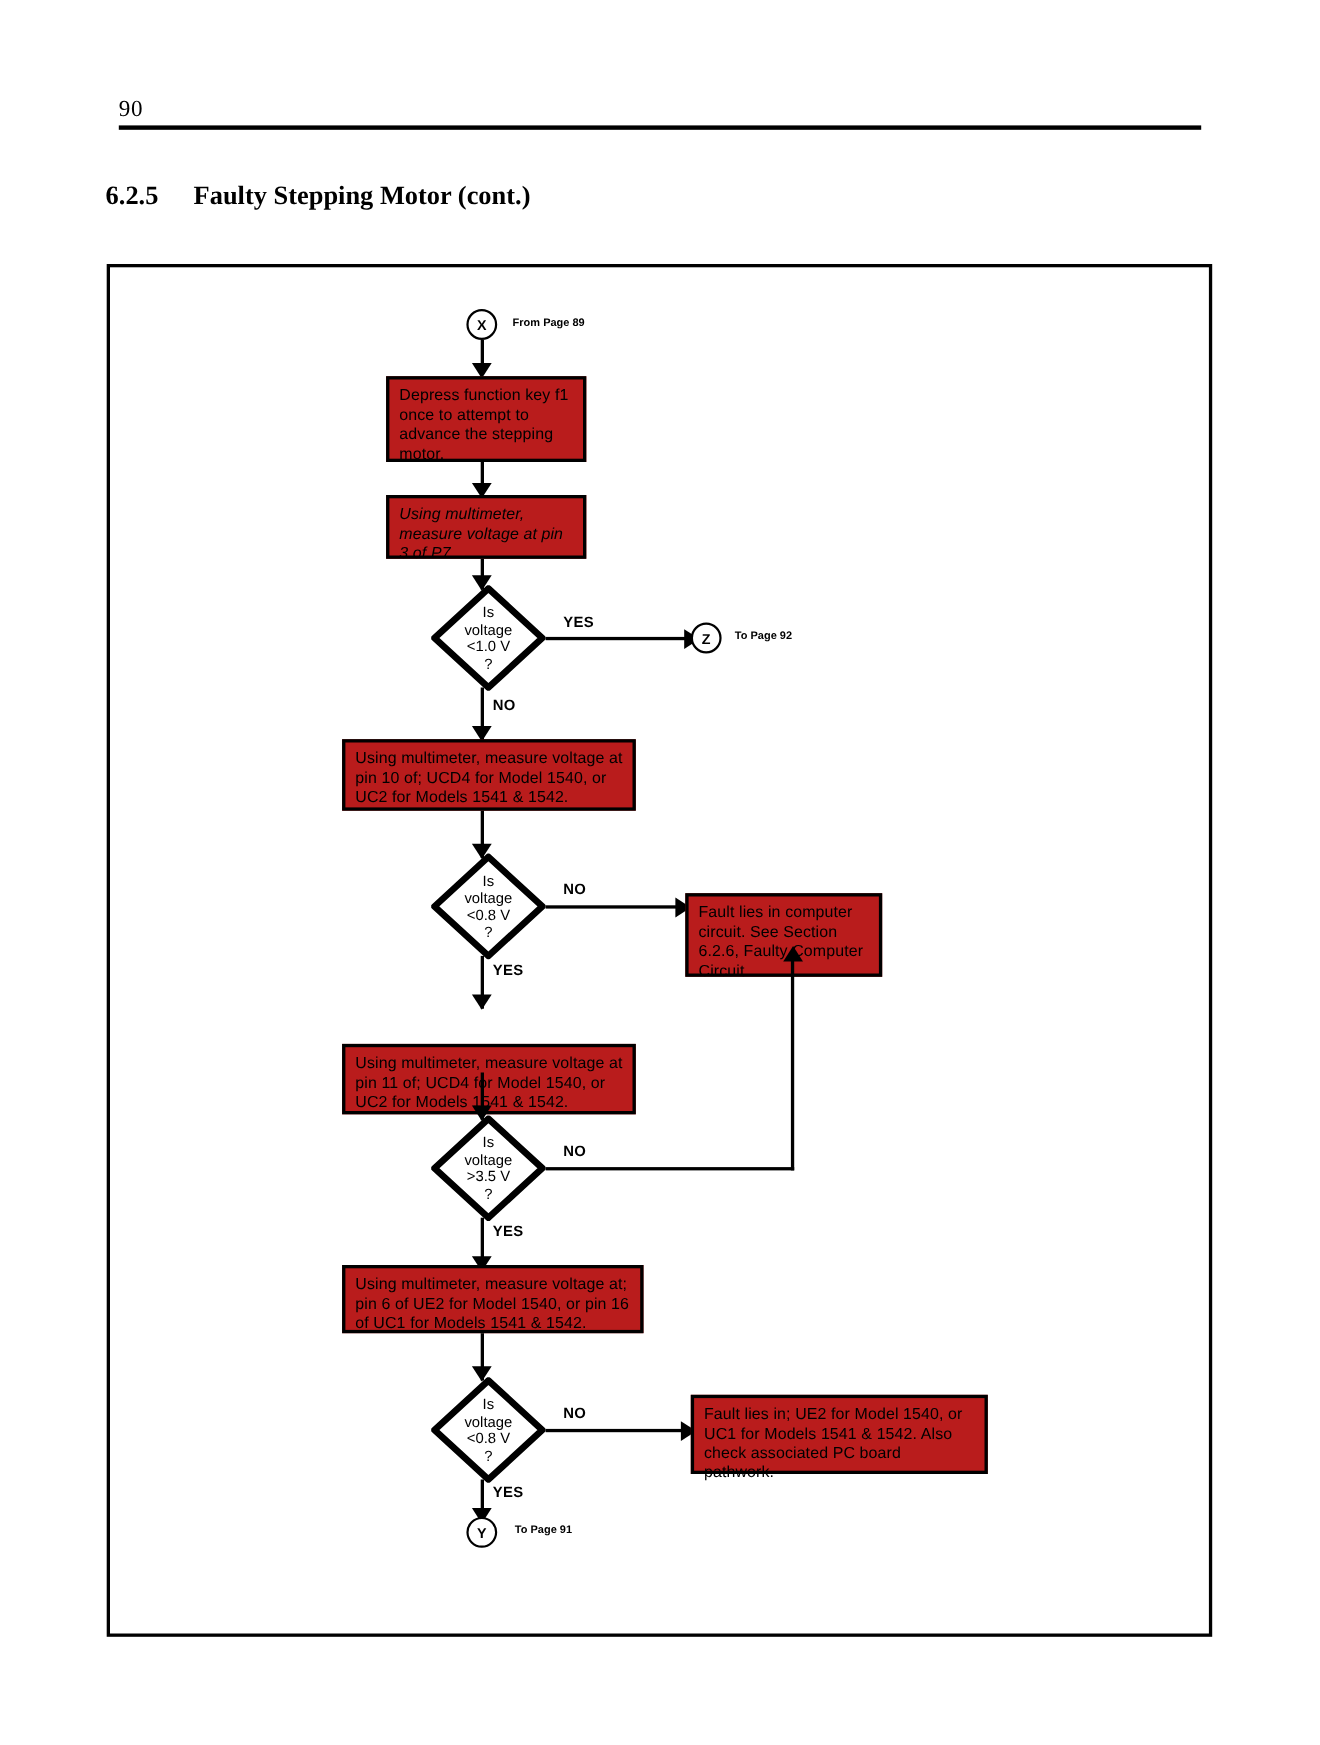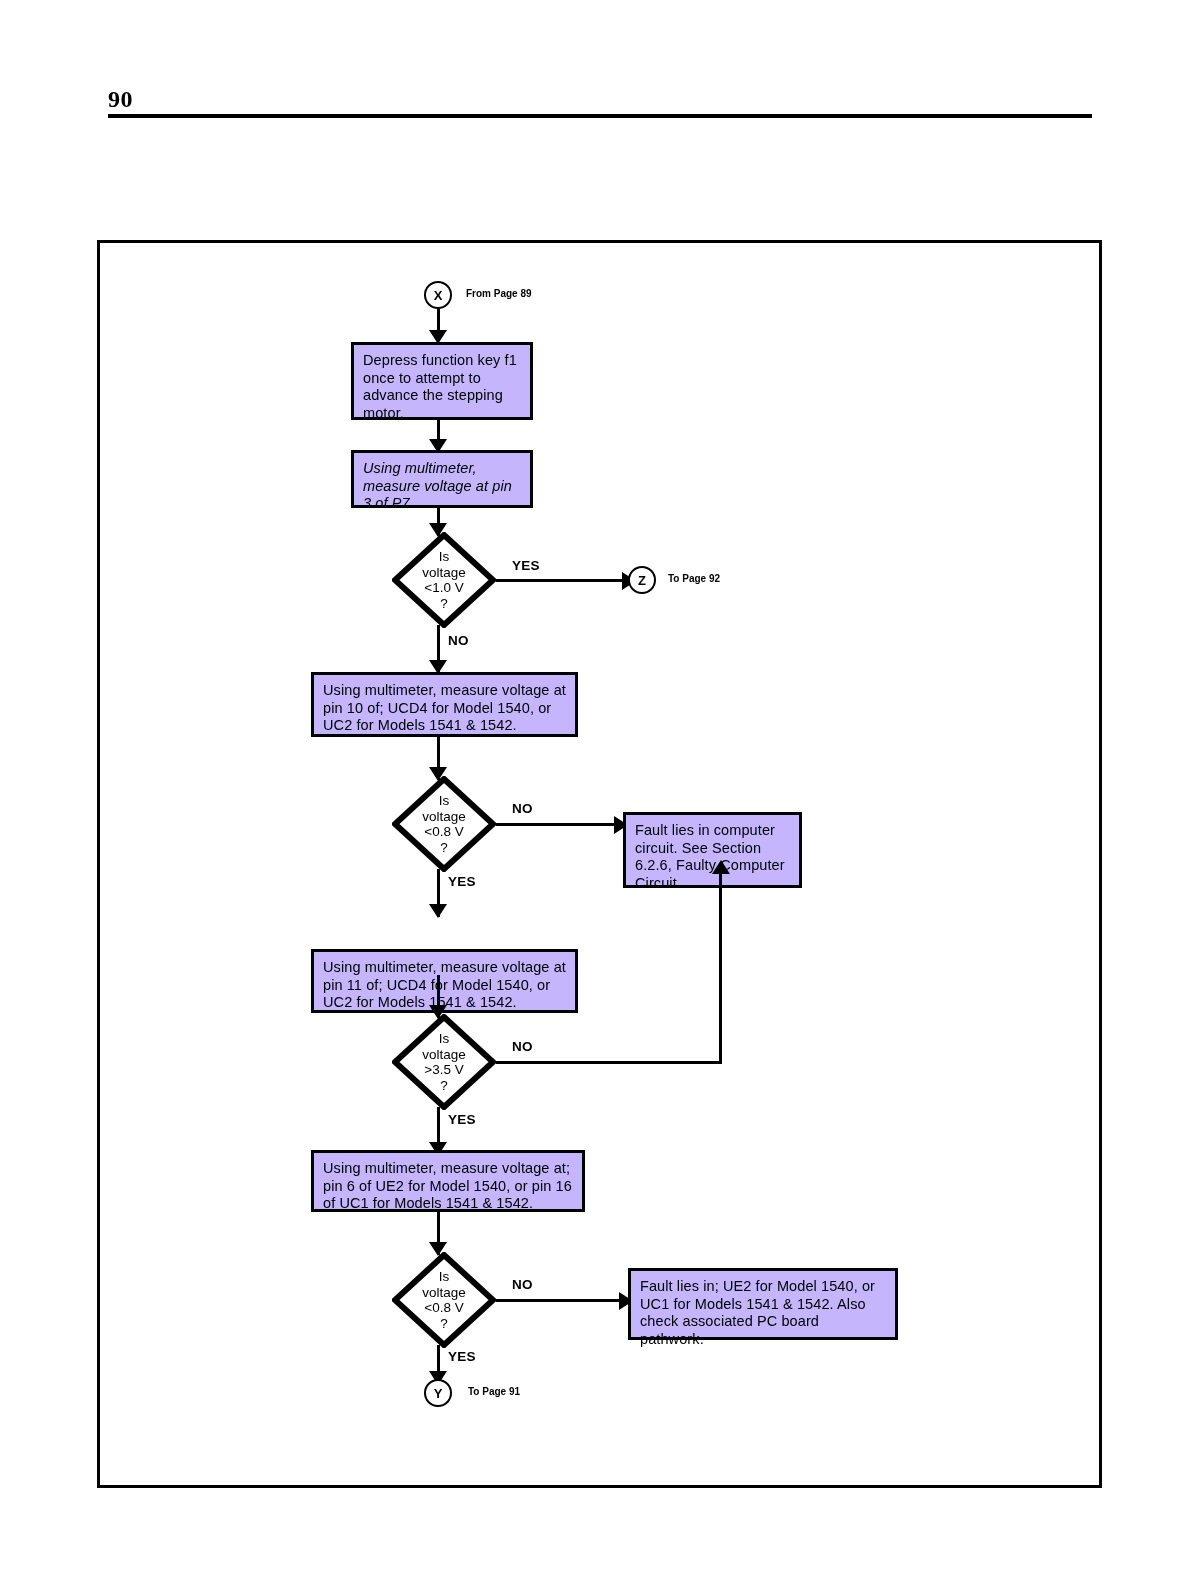--- a/index.html
+++ b/index.html
@@ -23,22 +23,22 @@
     left: 108px;
     top: 86px;
     width: 984px;
     height: 36px;
   }
   #header .pagenum {
     position: absolute;
     left: 0;
     top: 0;
     font-family: "Liberation Serif", serif;
-    font-weight: bold;
-    font-size: 24px;
+    font-weight: normal;
+    font-size: 21px;
     letter-spacing: 0.5px;
   }
   #header .headtitle {
     position: absolute;
     left: 48px;
     top: 2px;
     font-family: "Liberation Serif", serif;
     font-size: 19px;
     letter-spacing: 0.2px;
     white-space: nowrap;
@@ -81,21 +81,21 @@
     position: absolute;
     left: 0; top: 0;
     width: 100%; height: 100%;
   }
 
   
   .proc {
     position: absolute;
     border: 3px solid #000;
     box-sizing: border-box;
-    background: #c4b5fd;
+    background: #b91c1c;
     font-size: 14.5px;
     line-height: 17.5px;
     padding: 7px 9px 6px 9px;
     letter-spacing: 0.1px;
   }
 
   .diamond-wrap {
     position: absolute;
   }
   .diamond-wrap .dshape {
@@ -178,20 +178,23 @@
 </head>
 <body>
 
 <div id="page">
 
   <div id="header">
     <div class="pagenum">90</div>
     <div class="rule"></div>
   </div>
 
+  <div id="section-heading">
+    <span class="num">6.2.5</span><span>Faulty Stepping Motor (cont.)</span>
+  </div>
 
   <div id="frame">
     <div class="layer">
 
       <div class="connector" style="left:324px; top:38px;">
         <span>X</span>
       </div>
       <div class="conn-label" style="left:366px; top:45px;">From Page  89</div>
 
       <div class="vline" style="left:337px; top:66px; height:30px;"></div>

